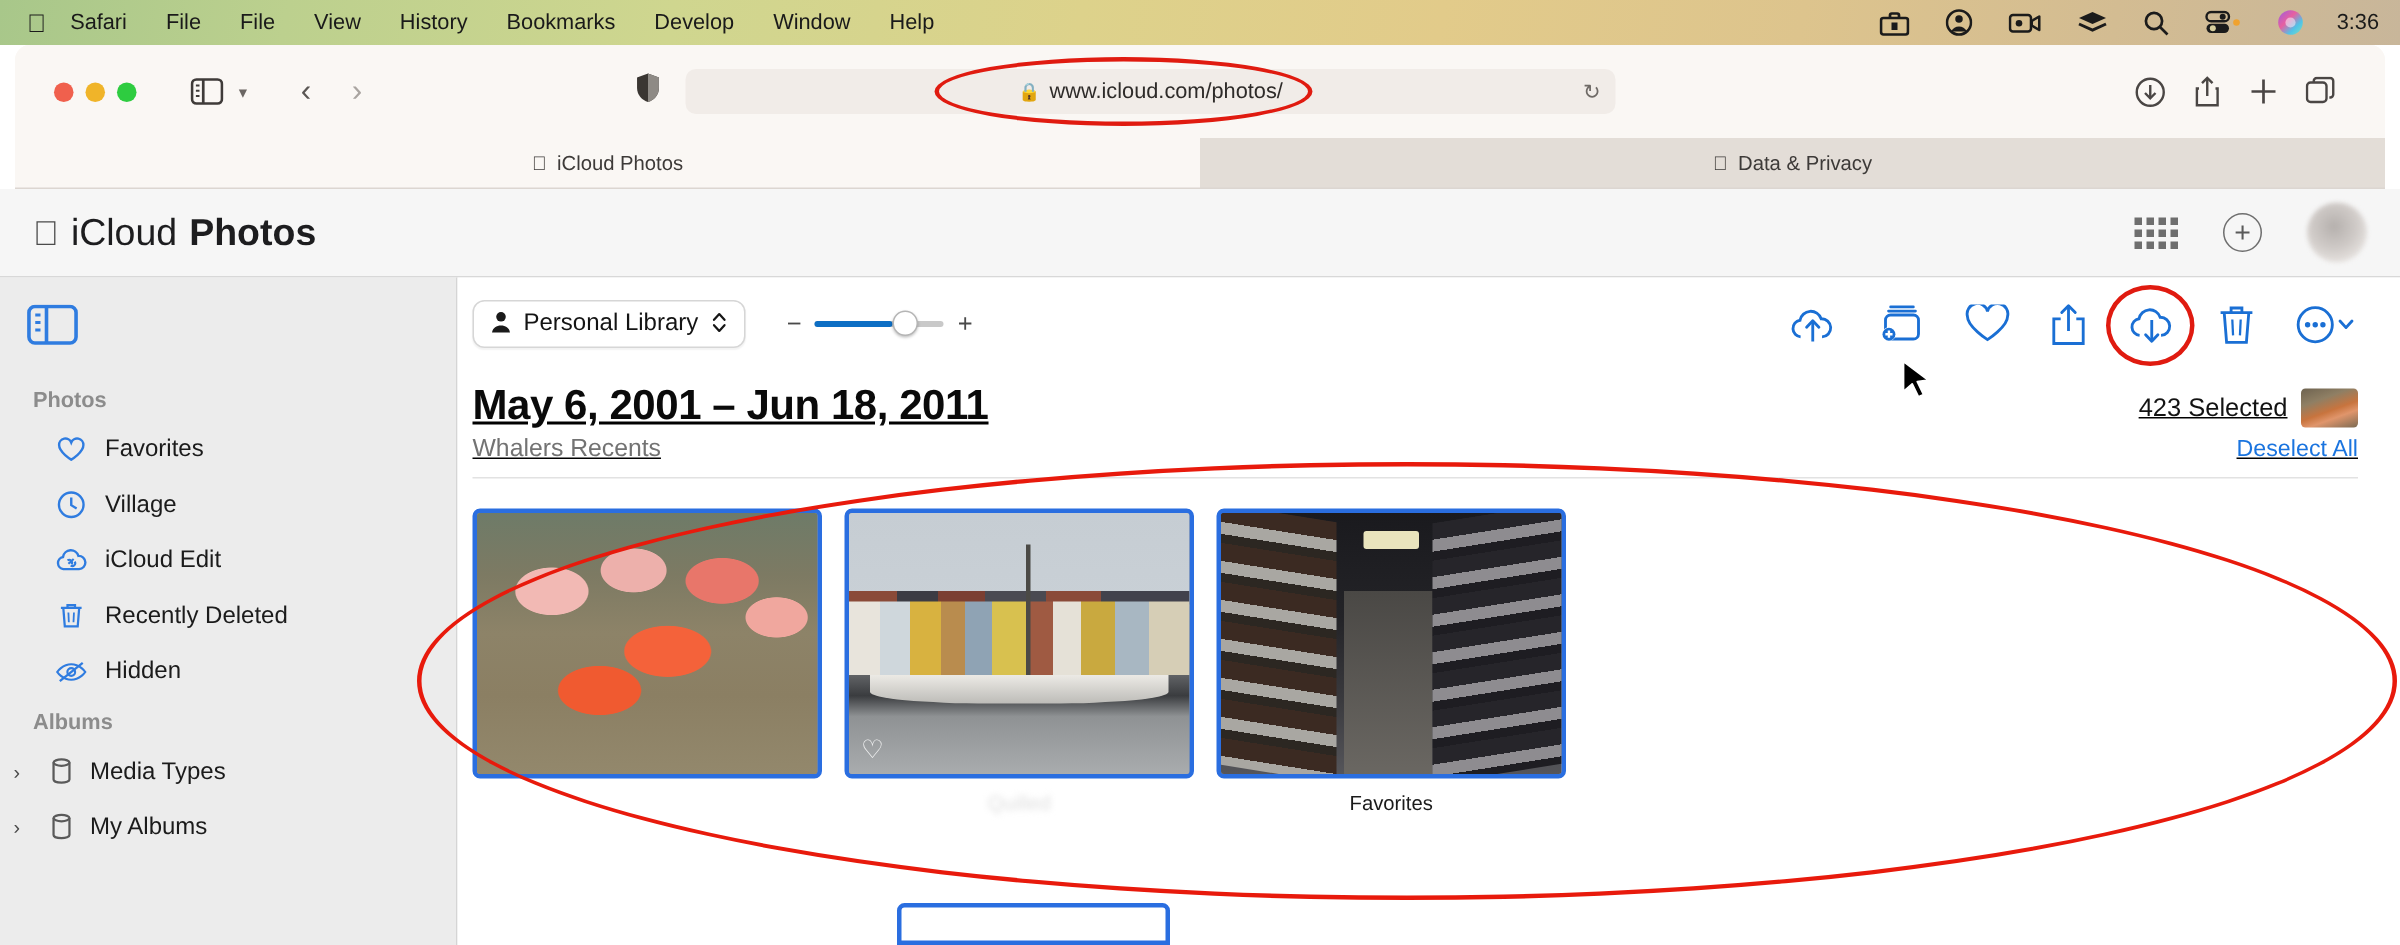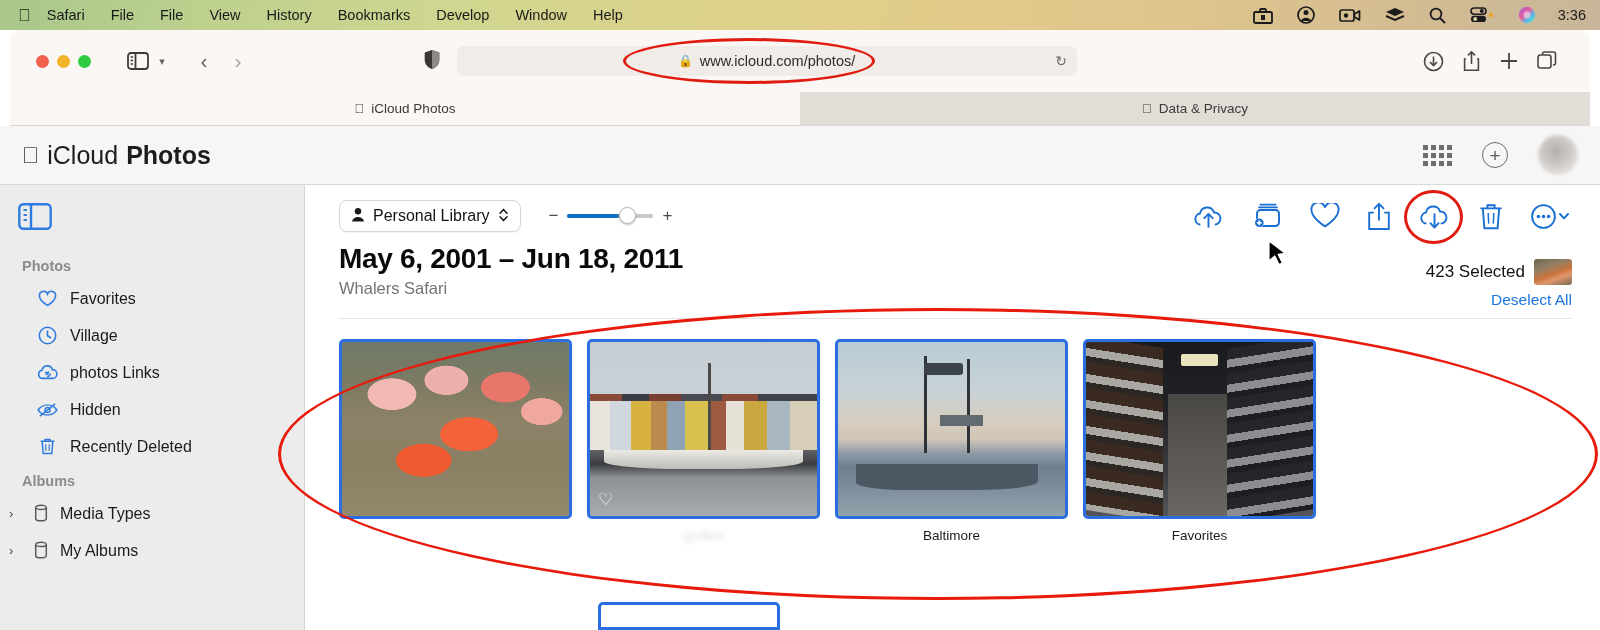--- a/index.html
+++ b/index.html
@@ -104,41 +104,41 @@
   .sb-item { display: flex; align-items: center; gap: 12px; height: 37px;
              margin: 0 10px; padding-left: 27px; border-radius: 7px;
              font-size: 16px; color: #1b1b1b; }
   .sb-item.selected { background: #d3d3d3; }
   .sb-item .sb-icon { width: 21px; display: flex; align-items: center; justify-content: center; color: #3a74d8; }
   .sb-item .chev { width: 10px; color: #4a4a4a; font-size: 13px; margin-left: -19px; margin-right: 2px;}
   .sb-item.album { padding-left: 18px; gap: 9px; }
   .sb-item.album .sb-icon { color: #5a5a5a; }
 
   
-  .main { flex: 1; position: relative; background: #fff; padding: 0 0 0 34px; overflow: hidden; }
+  .main { flex: 1; position: relative; background: #fff; padding: 0 0 0 10px; overflow: hidden; }
   .main-toolbar { display: flex; align-items: center; height: 52px; padding-top: 10px; }
   .lib-select {
     display: flex; align-items: center; gap: 8px; height: 32px; padding: 0 11px;
     border: 1px solid #d6d6d6; border-radius: 8px; background: #fff;
     font-size: 16px; color: #141414; box-shadow: 0 1px 1px rgba(0,0,0,.05);
   }
   .lib-select .person { font-size: 14px; }
   .lib-select .updown { font-size: 12px; color: #1a1a1a; letter-spacing: -1px; }
   .zoomctl { display: flex; align-items: center; gap: 9px; margin-left: 28px; color: #4a4a4a; font-size: 17px; }
   .slider { width: 86px; height: 4px; border-radius: 2px; background: #c9c9c9; position: relative; }
   .slider .fill { position: absolute; left: 0; top: 0; height: 4px; width: 60%; background: #0d6ec4; border-radius: 2px; }
   .slider .knob { position: absolute; left: 52px; top: -7px; width: 17px; height: 17px; border-radius: 50%;
                   background: #fff; border: 1px solid #b5b5b5; box-shadow: 0 1px 2px rgba(0,0,0,.25); }
 
   .action-icons { margin-left: auto; display: flex; align-items: center; gap: 26px; padding-right: 28px; color: #1a6fd4; position: relative; }
   .action-icons .ai { display: flex; align-items: center; position: relative; }
   .dl-ring { position: absolute; left: -14px; top: -13px; width: 59px; height: 54px;
              border: 3px solid #e01b10; border-radius: 50%; pointer-events: none; }
 
-  .title-row { display: flex; align-items: flex-start; padding-top: 6px; }
+  .title-row { display: flex; align-items: flex-end; padding-top: 6px; text-decoration: underline; }
   .big-title { font-size: 28px; font-weight: bold; color: #0a0a0a; letter-spacing: -.3px; }
   .sub-title { font-size: 16.5px; color: #737373; margin-top: 4px; }
   .sel-block { margin-left: auto; text-align: right; padding-right: 28px; padding-top: 16px; }
   .sel-line { display: flex; align-items: center; justify-content: flex-end; gap: 9px; font-size: 17px; color: #131313; }
   .sel-thumb { width: 38px; height: 26px; border-radius: 3px;
                background: linear-gradient(160deg,#6e6350 0%, #8f7f64 30%, #c8743e 55%, #e0956b 70%, #7b6a52 100%); }
   .deselect { font-size: 15.5px; color: #1a74df; margin-top: 6px; }
 
   .divider { height: 1px; background: #e2e2e2; margin: 9px 28px 0 0; }
 
@@ -434,45 +434,45 @@
         <span>Village</span>
       </div>
 
       <div class="sb-item">
         <span class="sb-icon">
           <svg width="21" height="16" viewBox="0 0 21 16">
               <path d="M5.3 13.4A4.1 4.1 0 0 1 5 5.3a5.3 5.3 0 0 1 10.3-.7 3.9 3.9 0 0 1 .4 8.8z" fill="none" stroke="#2f7ce0" stroke-width="1.6"></path>
               <path d="M8.6 9.8l3.5-3.2M8 7.6a1.9 1.9 0 0 1 2.7 2.6M12.8 8.4a1.9 1.9 0 0 1-2.7 2.6" fill="none" stroke="#2f7ce0" stroke-width="1.4"></path>
             </svg>
         </span>
-        <span>photos Links</span>
+        <span>iCloud Edit</span>
+      </div>
+
+      <div class="sb-item">
+        <span class="sb-icon">
+          <svg width="17" height="19" viewBox="0 0 17 19">
+              <path d="M1.6 4.3h13.8M6 4.3V2.4h5v1.9M3.2 4.3l1 12.3h8.6l1-12.3" fill="none" stroke="#2f7ce0" stroke-width="1.5"></path>
+              <line x1="6.6" y1="7.3" x2="6.9" y2="13.8" stroke="#2f7ce0" stroke-width="1.2"></line>
+              <line x1="10.3" y1="7.3" x2="10" y2="13.8" stroke="#2f7ce0" stroke-width="1.2"></line>
+            </svg>
+        </span>
+        <span>Recently Deleted</span>
       </div>
 
       <div class="sb-item">
         <span class="sb-icon">
           <svg width="22" height="16" viewBox="0 0 22 16">
               <path d="M1.2 8S4.8 2.6 11 2.6 20.8 8 20.8 8 17.2 13.4 11 13.4 1.2 8 1.2 8z" fill="none" stroke="#2f7ce0" stroke-width="1.5"></path>
               <circle cx="11" cy="8" r="2.7" fill="none" stroke="#2f7ce0" stroke-width="1.5"></circle>
               <line x1="3" y1="14.4" x2="19" y2="1.6" stroke="#2f7ce0" stroke-width="1.6"></line>
             </svg>
         </span>
         <span>Hidden</span>
       </div>
 
-      <div class="sb-item">
-        <span class="sb-icon">
-          <svg width="17" height="19" viewBox="0 0 17 19">
-              <path d="M1.6 4.3h13.8M6 4.3V2.4h5v1.9M3.2 4.3l1 12.3h8.6l1-12.3" fill="none" stroke="#2f7ce0" stroke-width="1.5"></path>
-              <line x1="6.6" y1="7.3" x2="6.9" y2="13.8" stroke="#2f7ce0" stroke-width="1.2"></line>
-              <line x1="10.3" y1="7.3" x2="10" y2="13.8" stroke="#2f7ce0" stroke-width="1.2"></line>
-            </svg>
-        </span>
-        <span>Recently Deleted</span>
-      </div>
-
       <div class="sb-section">Albums</div>
 
       <div class="sb-item album">
         <span class="chev">›</span>
         <span class="sb-icon">
           <svg width="18" height="19" viewBox="0 0 18 19">
               <ellipse cx="9" cy="3.4" rx="5.3" ry="2.1" fill="none" stroke="#5a5a5a" stroke-width="1.5"></ellipse>
               <path d="M3.7 3.4v11.3c0 1.2 2.4 2.1 5.3 2.1s5.3-.9 5.3-2.1V3.4" fill="none" stroke="#5a5a5a" stroke-width="1.5"></path>
             </svg>
         </span>
@@ -571,21 +571,21 @@
                 <circle cx="18.6" cy="13.5" r="1.8" fill="#1a6fd4"></circle>
                 <path d="M30 11l4 4.4 4-4.4" fill="none" stroke="#1a6fd4" stroke-width="1.9" stroke-linecap="round" stroke-linejoin="round"></path>
               </svg>
           </span>
         </div>
       </div>
 
       <div class="title-row">
         <div>
           <div class="big-title">May 6, 2001 – Jun 18, 2011</div>
-          <div class="sub-title">Whalers Safari</div>
+          <div class="sub-title">Whalers Recents</div>
         </div>
         <div class="sel-block">
           <div class="sel-line">
             <span>423 Selected</span>
             <span class="sel-thumb"></span>
           </div>
           <div class="deselect">Deselect All</div>
         </div>
       </div>
 
@@ -606,32 +606,20 @@
               <div class="roof"></div>
               <div class="houses"></div>
               <div class="mast"></div>
               <div class="boat"></div>
             </div>
             <span class="fav-heart">♡</span>
           </div>
           <div class="caption blur">Quilled</div>
         </div>
 
-        <div class="cell">
-          <div class="thumb">
-            <div class="inner art-ship">
-              <div class="m1"></div>
-              <div class="m2"></div>
-              <div class="sail"></div>
-              <div class="yard"></div>
-              <div class="hull"></div>
-            </div>
-          </div>
-          <div class="caption">Baltimore</div>
-        </div>
 
 
         <div class="cell">
           <div class="thumb">
             <div class="inner art-books">
               <div class="aisle"></div>
               <div class="shelfL"></div>
               <div class="shelfR"></div>
               <div class="lamp"></div>
             </div>

